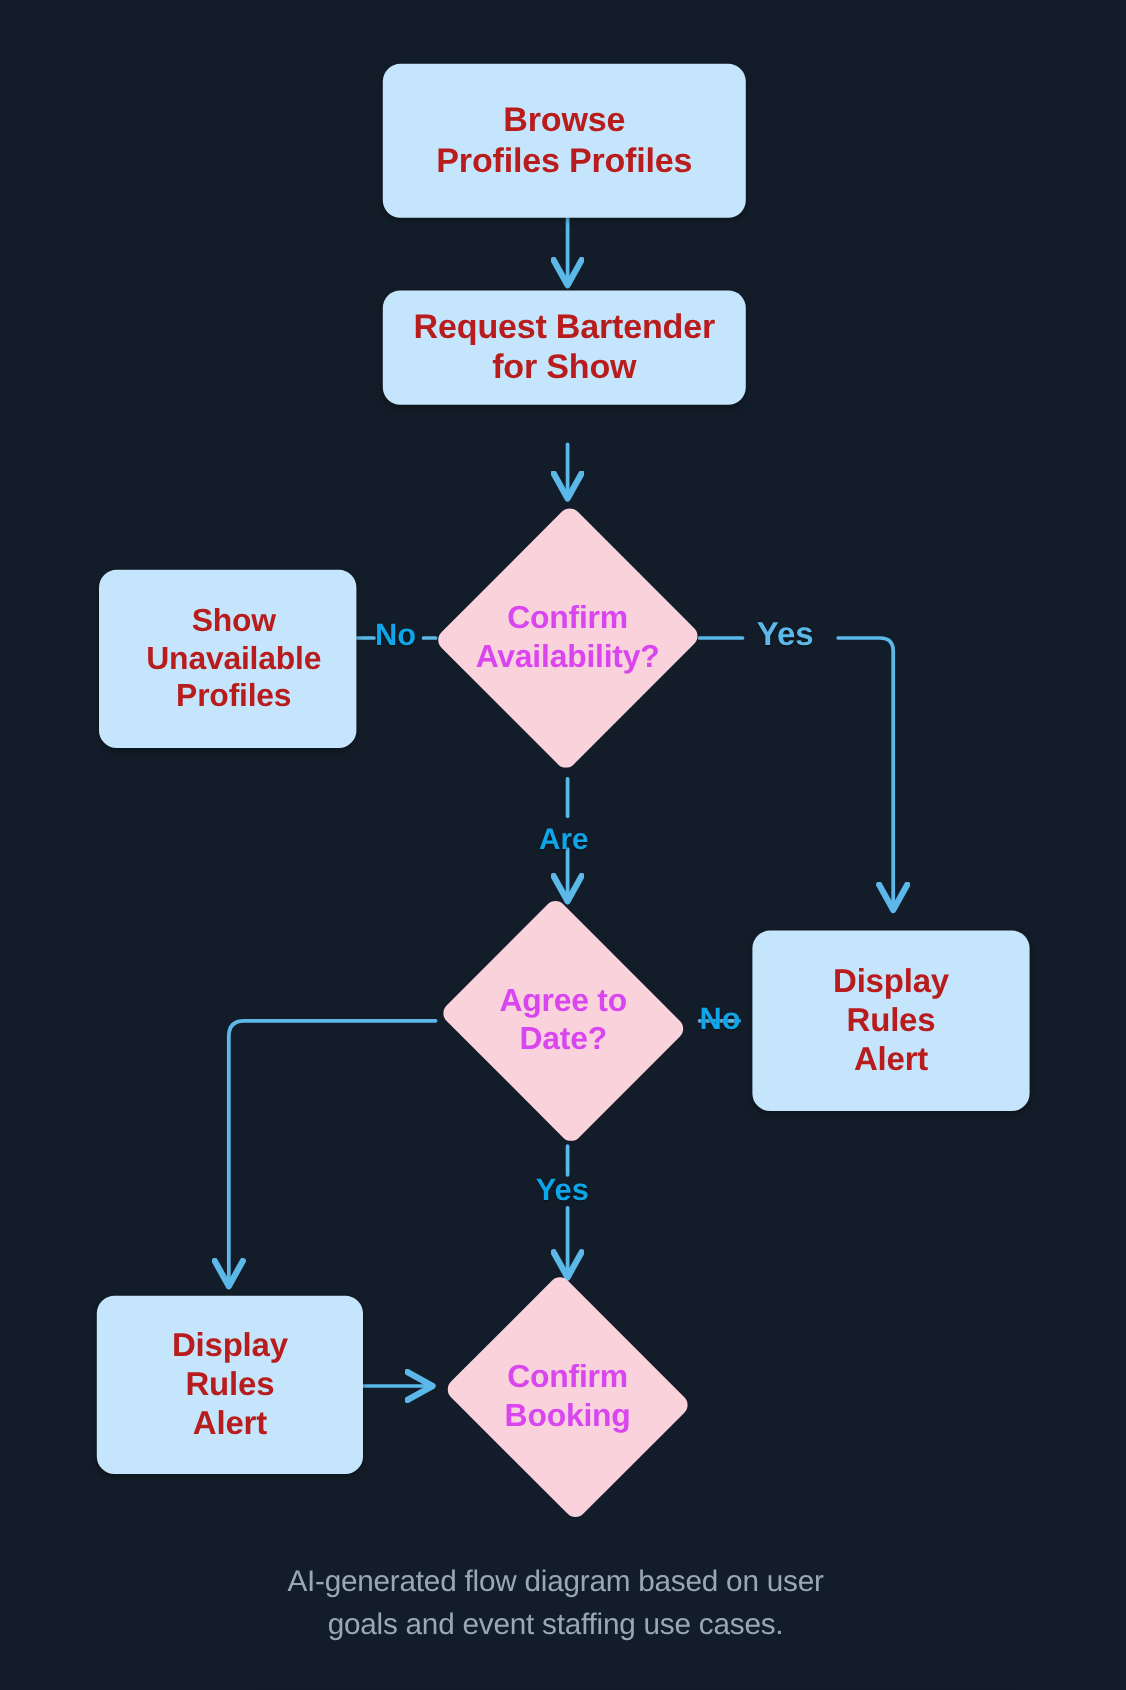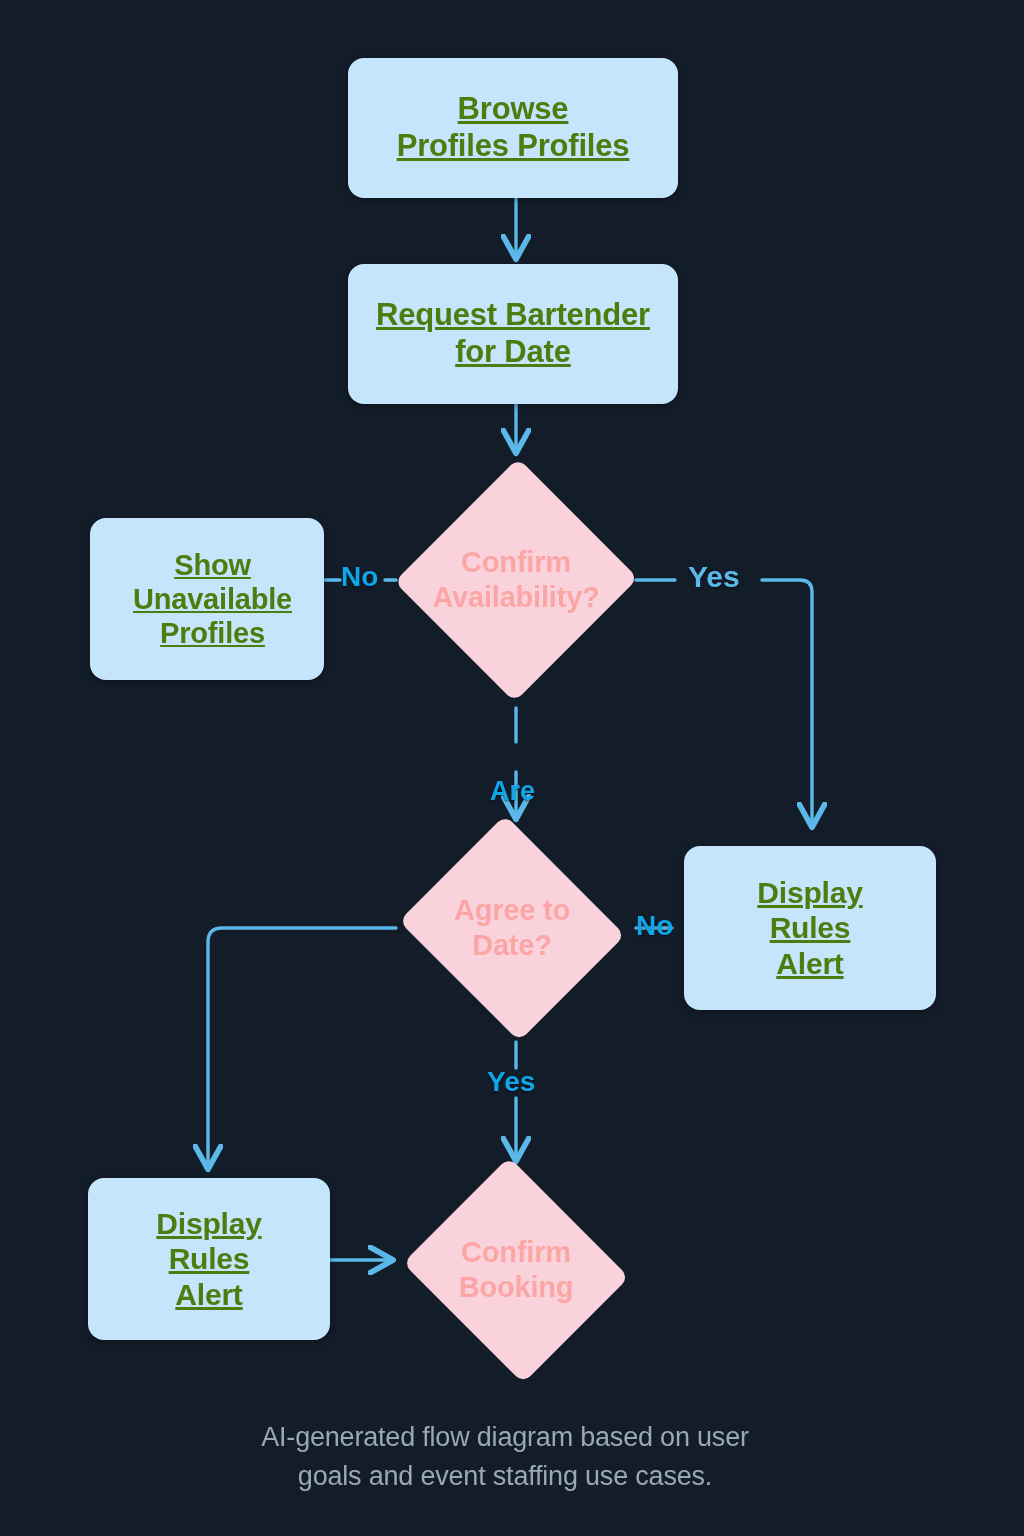--- a/index.html
+++ b/index.html
@@ -32,26 +32,25 @@
     position: absolute;
     box-sizing: border-box;
     display: flex;
     align-items: center;
     justify-content: center;
     text-align: center;
   }
   .box {
     background: #c4e5fb;
     border-radius: 16px;
-    color: #4d7c0f;
+    color: #b91c1c;
     font-weight: bold;
     line-height: 1.18;
     letter-spacing: -0.2px;
     box-shadow: 0 2px 6px rgba(0,0,0,0.35);
-    text-decoration: underline;
   }
   .box .label { padding: 0 10px; }
 
   .diamond-wrap {
     position: absolute;
   }
   .diamond-shape {
     position: absolute;
     inset: 0;
   }
@@ -65,21 +64,21 @@
     background: #fad2dc;
     border-radius: 10px;
   }
   .diamond-label {
     position: absolute;
     inset: 0;
     display: flex;
     align-items: center;
     justify-content: center;
     text-align: center;
-    color: #fca5a5;
+    color: #d946ef;
     font-weight: bold;
     line-height: 1.2;
     letter-spacing: -0.2px;
   }
   .edge-label {
     position: absolute;
     font-weight: bold;
     white-space: nowrap;
     text-shadow: 0 1px 2px rgba(0,0,0,0.6);
   }
@@ -135,24 +134,24 @@
     </g>
   </svg>
 
   <div class="node box" style="left:348px; top:58px; width:330px; height:140px; font-size:31px;">
     <div class="label">
       <div>Browse</div>
       <div>Profiles Profiles</div>
     </div>
   </div>
 
-  <div class="node box" style="left:348px; top:264px; width:330px; height:140px; font-size:31px;">
+  <div class="node box" style="left:348px; top:264px; width:330px; height:104px; font-size:31px;">
     <div class="label">
       <div>Request Bartender</div>
-      <div>for Date</div>
+      <div>for Show</div>
     </div>
   </div>
 
   <div class="node box" style="left:90px; top:518px; width:234px; height:162px; font-size:29px;padding-left:11px;">
     <div class="label">
       <div>Show</div>
       <div>Unavailable</div>
       <div>Profiles</div>
     </div>
   </div>
@@ -206,21 +205,21 @@
         <div>Confirm</div>
         <div>Booking</div>
       </div>
     </div>
   </div>
 
   <div class="edge-label lbl-white" style="left:341px; top:561px; font-size:28px;">No</div>
 
   <div class="edge-label lbl-blue" style="left:688px; top:560px; font-size:30px;">Yes</div>
 
-  <div class="edge-label lbl-white" style="left:490px; top:776px; font-size:27px;">Are</div>
+  <div class="edge-label lbl-white" style="left:490px; top:748px; font-size:27px;">Are</div>
 
   <div class="edge-label lbl-white" style="left:636px; top:910px; font-size:28px;">No</div>
 
   <div class="edge-label lbl-white" style="left:487px; top:1066px; font-size:28px;">Yes</div>
 
   <div id="caption" style="top:1418px;">
     <div>AI-generated flow diagram based on user</div>
     <div>goals and event staffing use cases.</div>
   </div>
 

